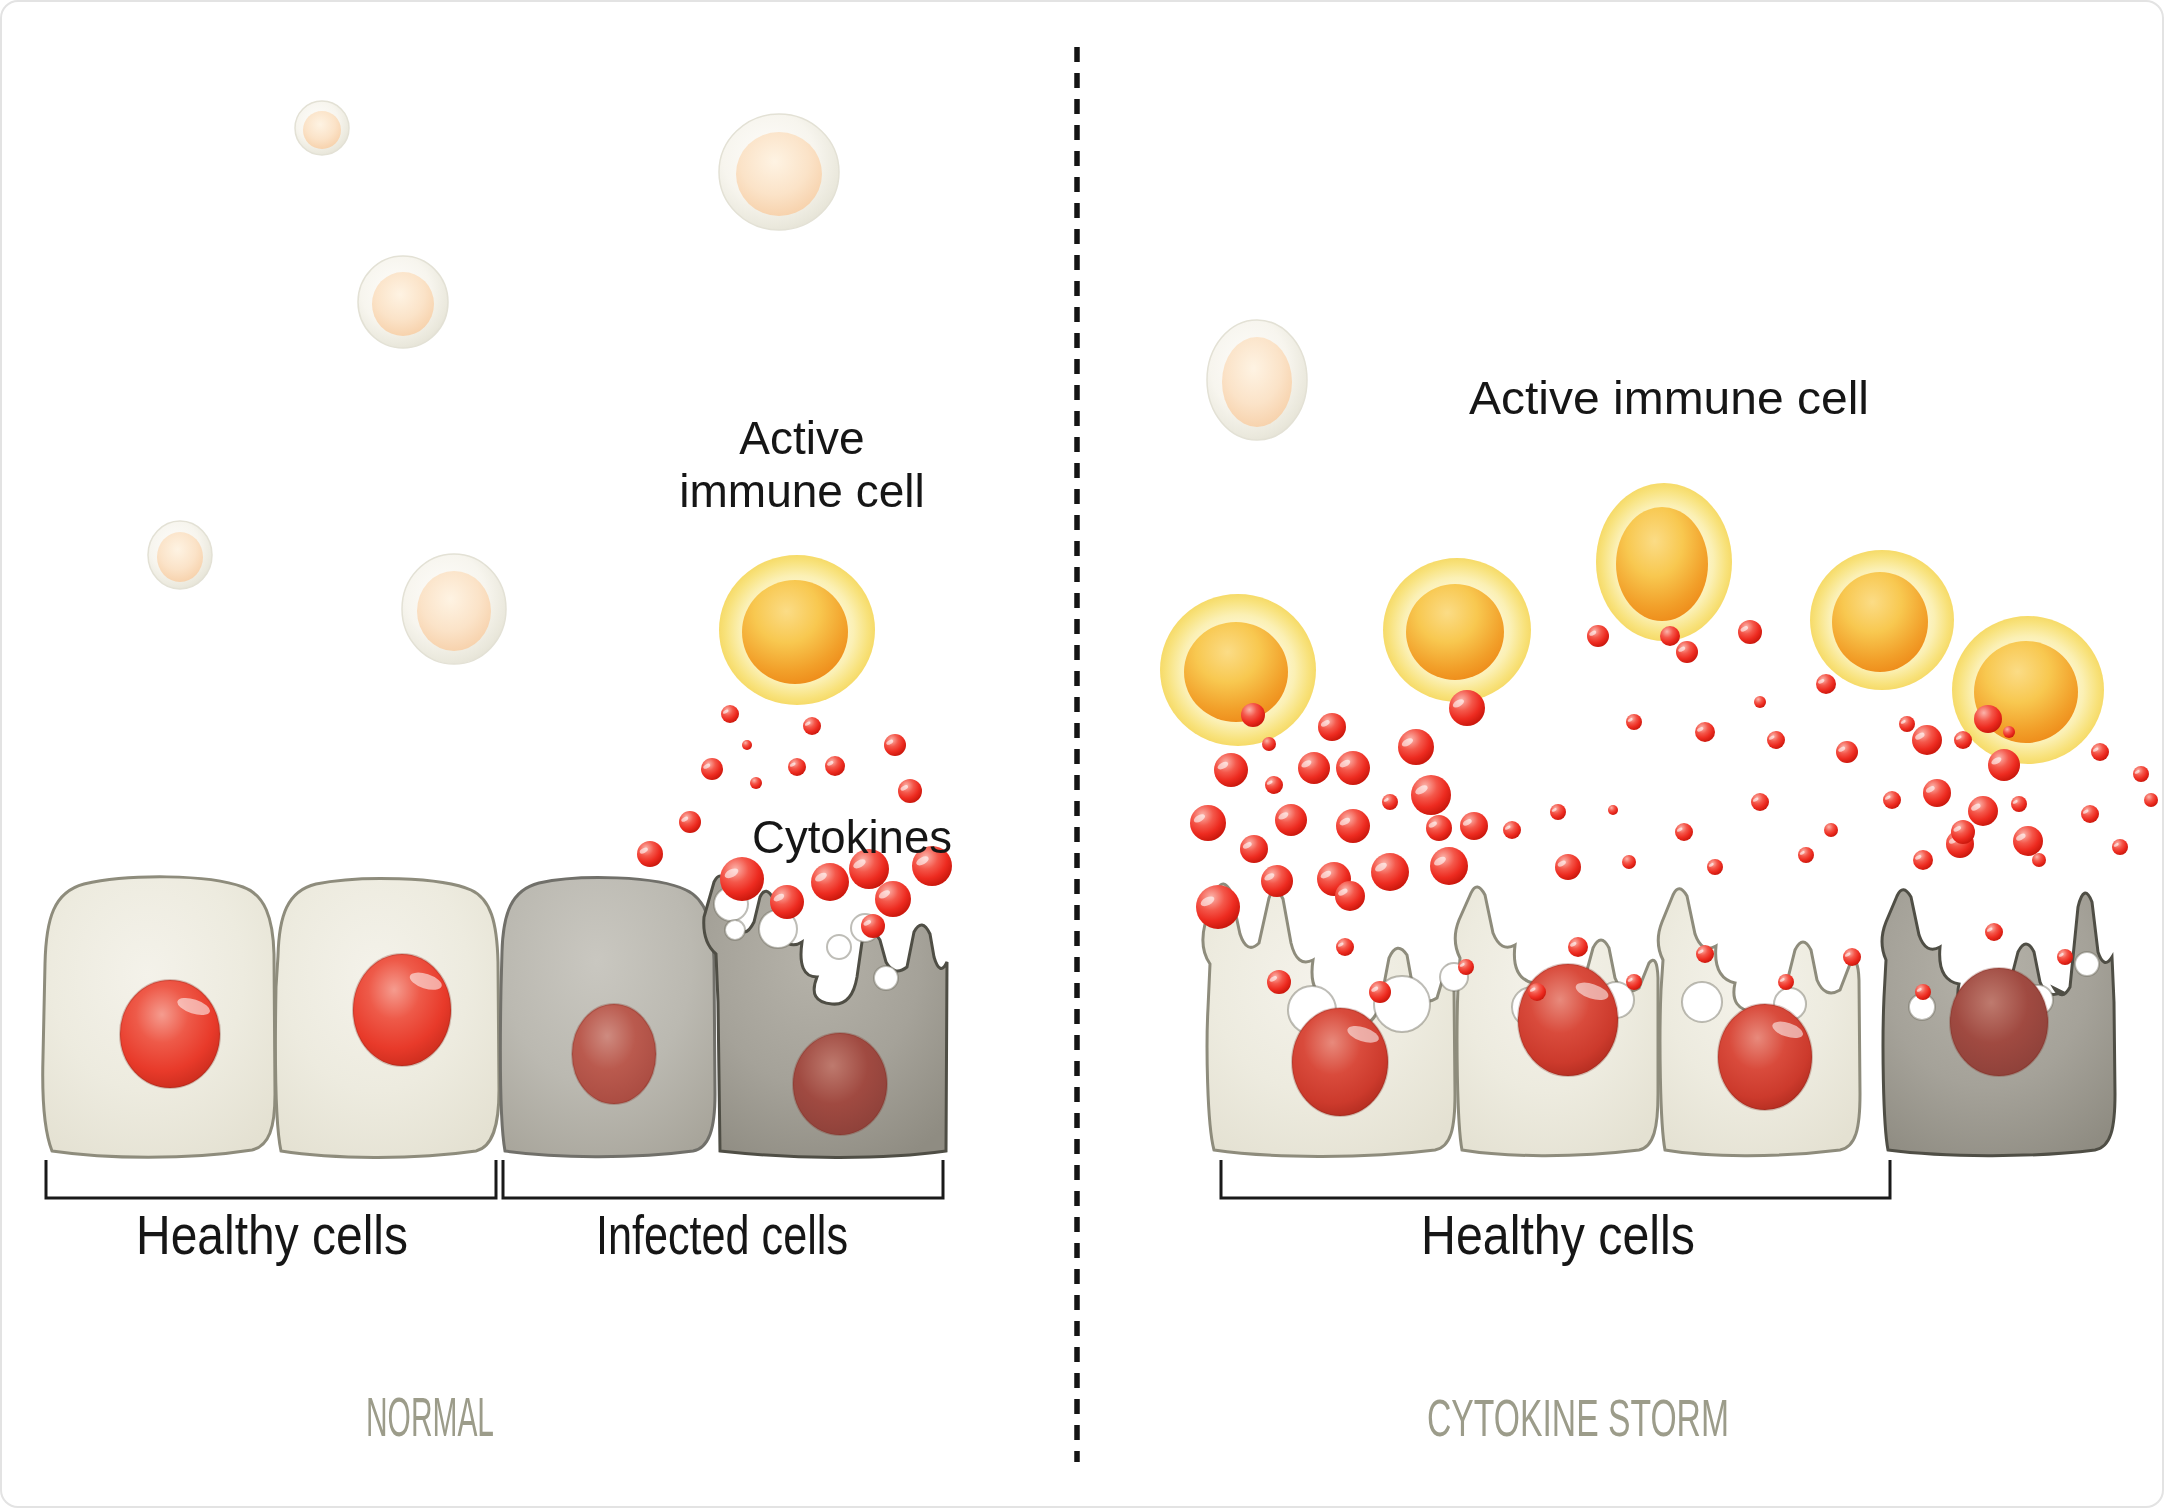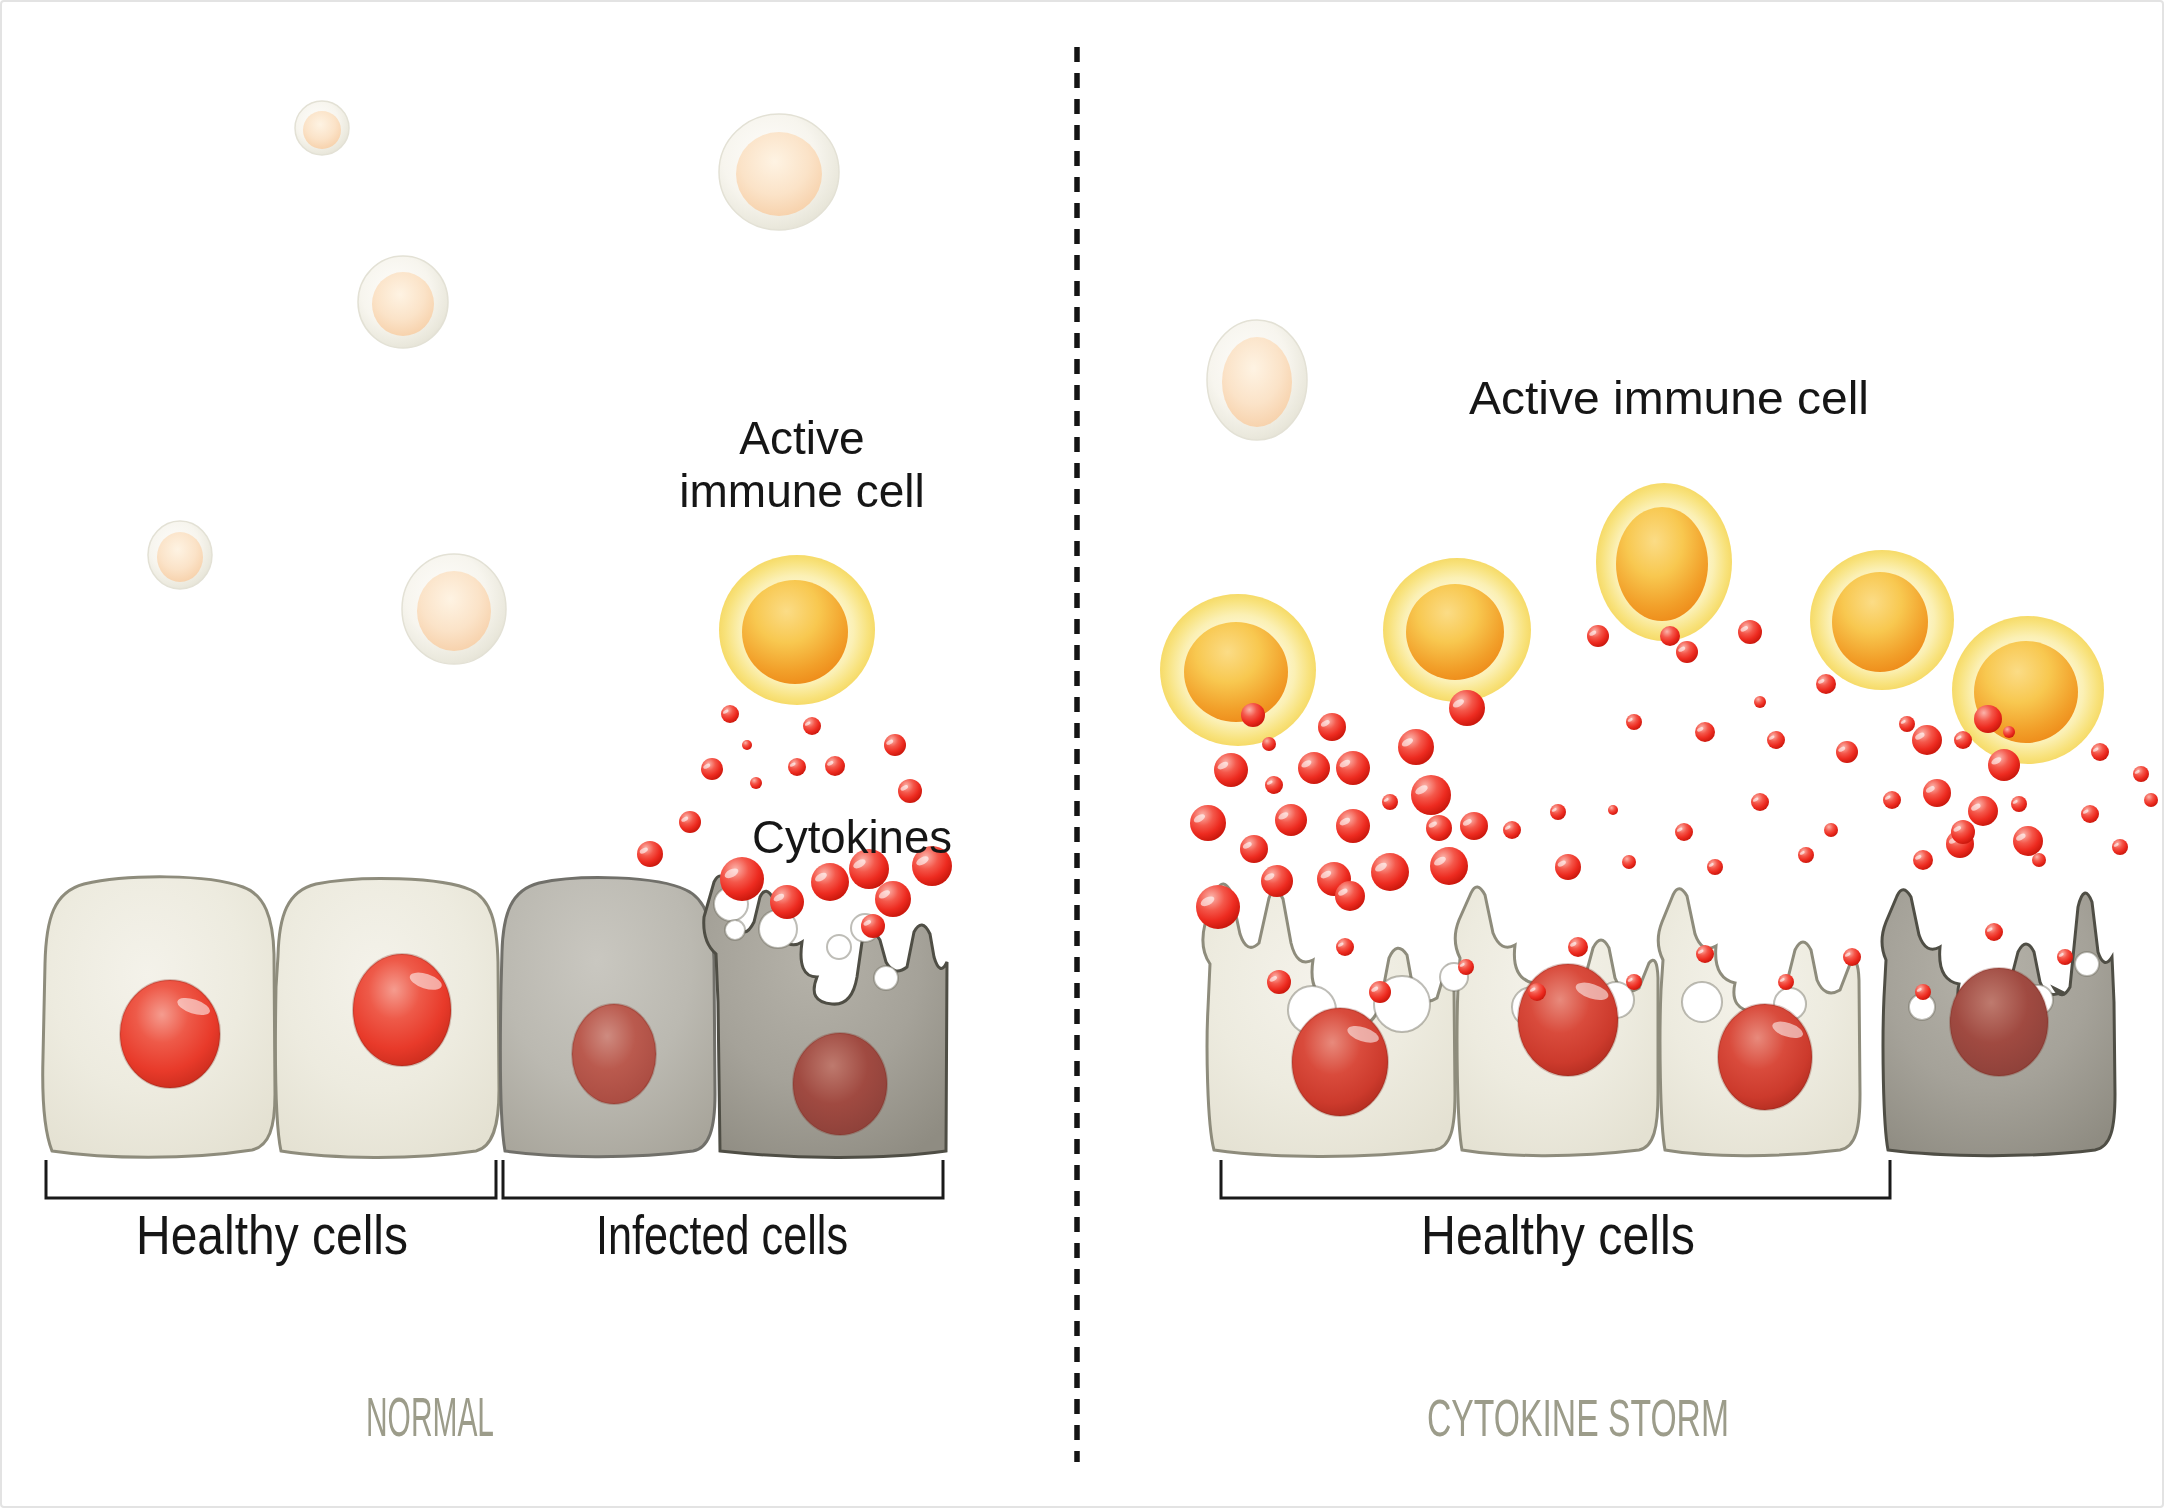--- a/index.html
+++ b/index.html
@@ -2,21 +2,21 @@
 <html><head>
 <meta charset="utf-8">
 <style>
   html,body{margin:0;padding:0;background:#ffffff;}
   .canvas{
     position:relative;
     width:2164px;height:1508px;
     box-sizing:border-box;
     background:#ffffff;
     border:2px solid #e3e3e3;
-    border-radius:4px;
+    border-radius:18px;
     overflow:hidden;
     font-family:"Liberation Sans", sans-serif;
   }
   svg{display:block;}
   text{font-family:"Liberation Sans", sans-serif;}
   .lbl{fill:#161616;}
   .panel-title{fill:#9c9c8a;}
   .bracket{fill:none;stroke:#1a1a1a;stroke-width:3;}
   .divider{stroke:#141414;stroke-width:5.5;stroke-dasharray:15 11;}
   .cream{fill:url(#gCream);stroke:#8e8c7c;stroke-width:3;}

